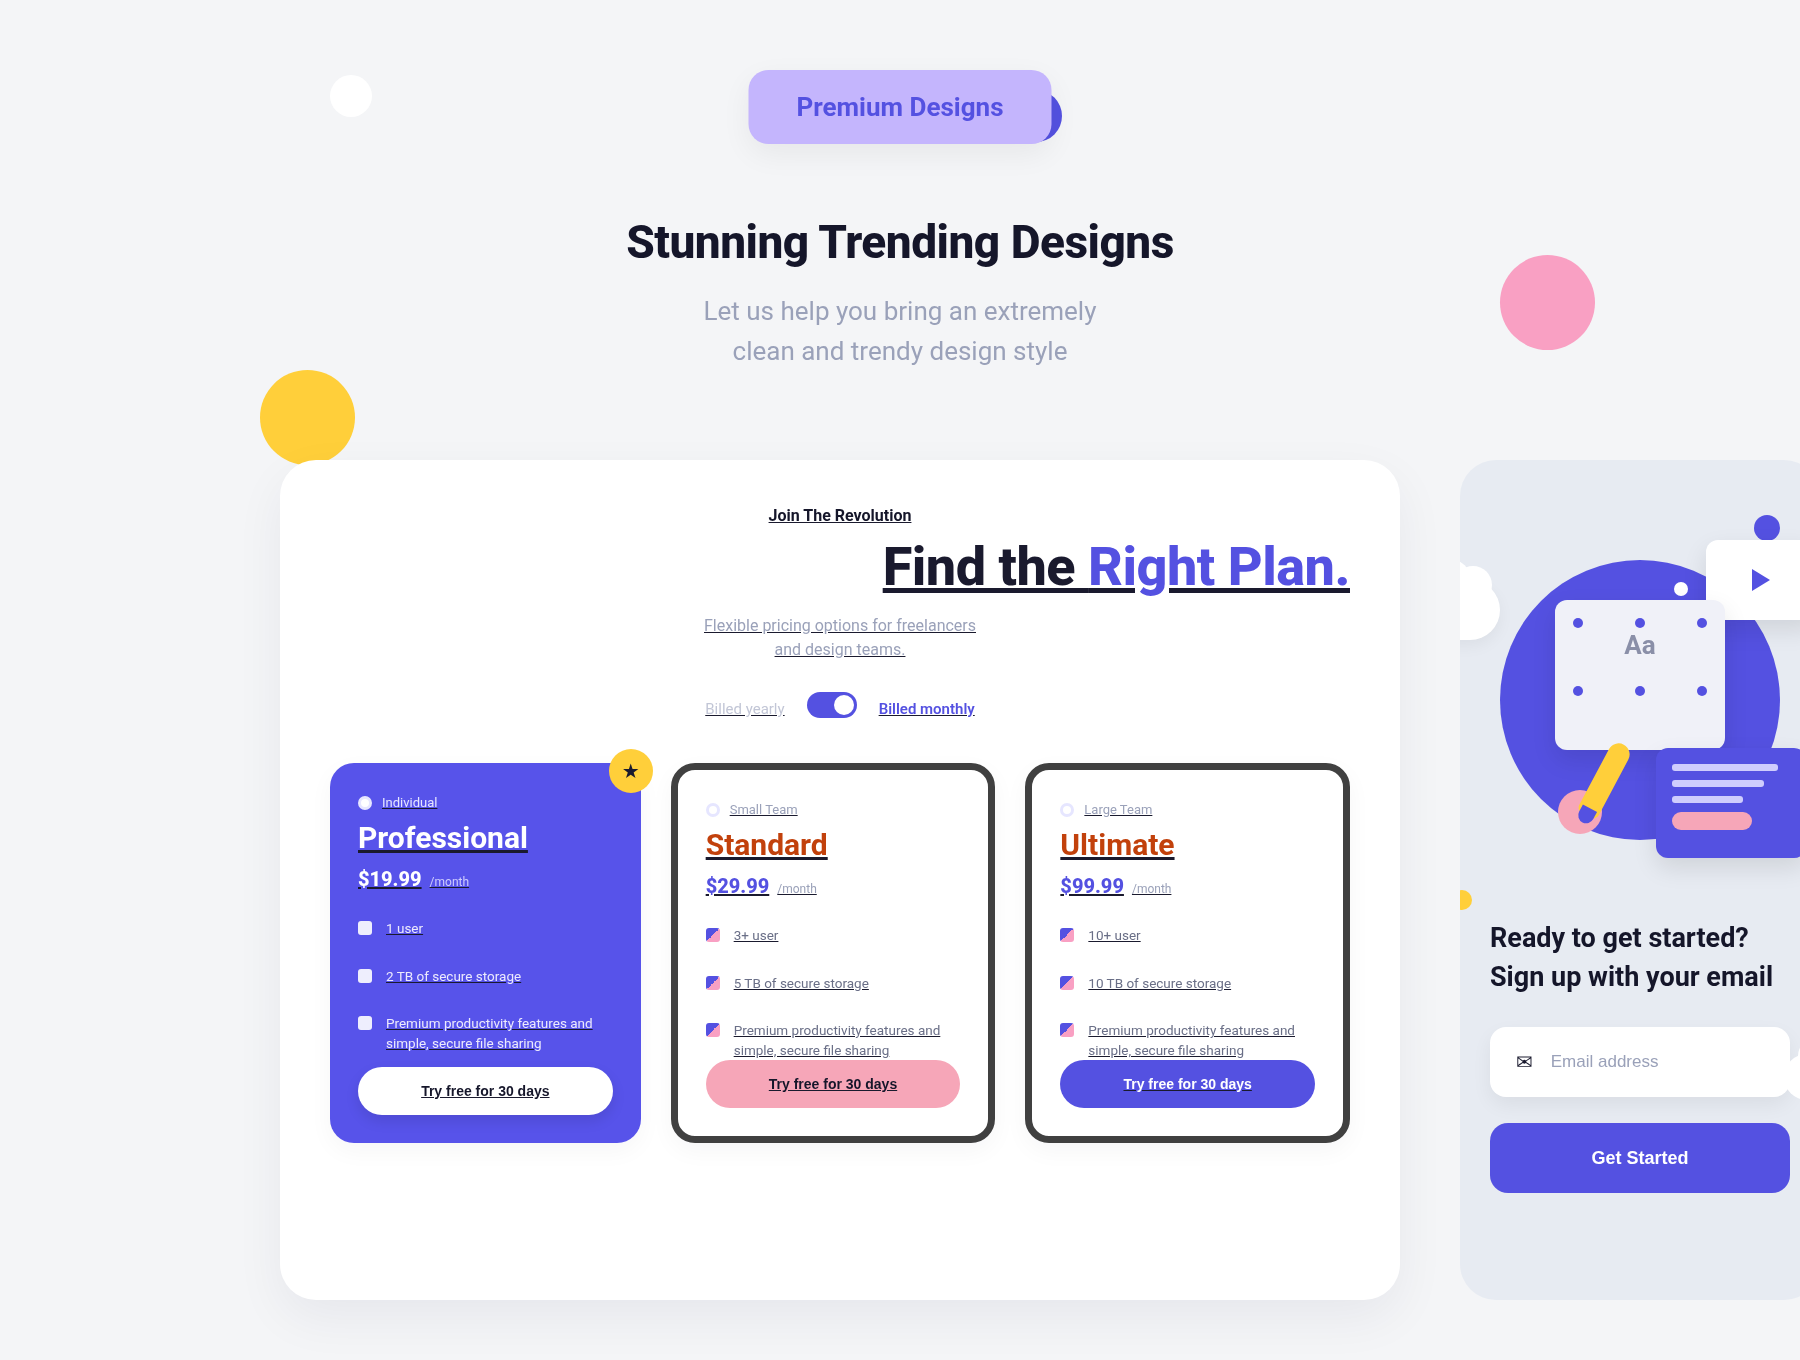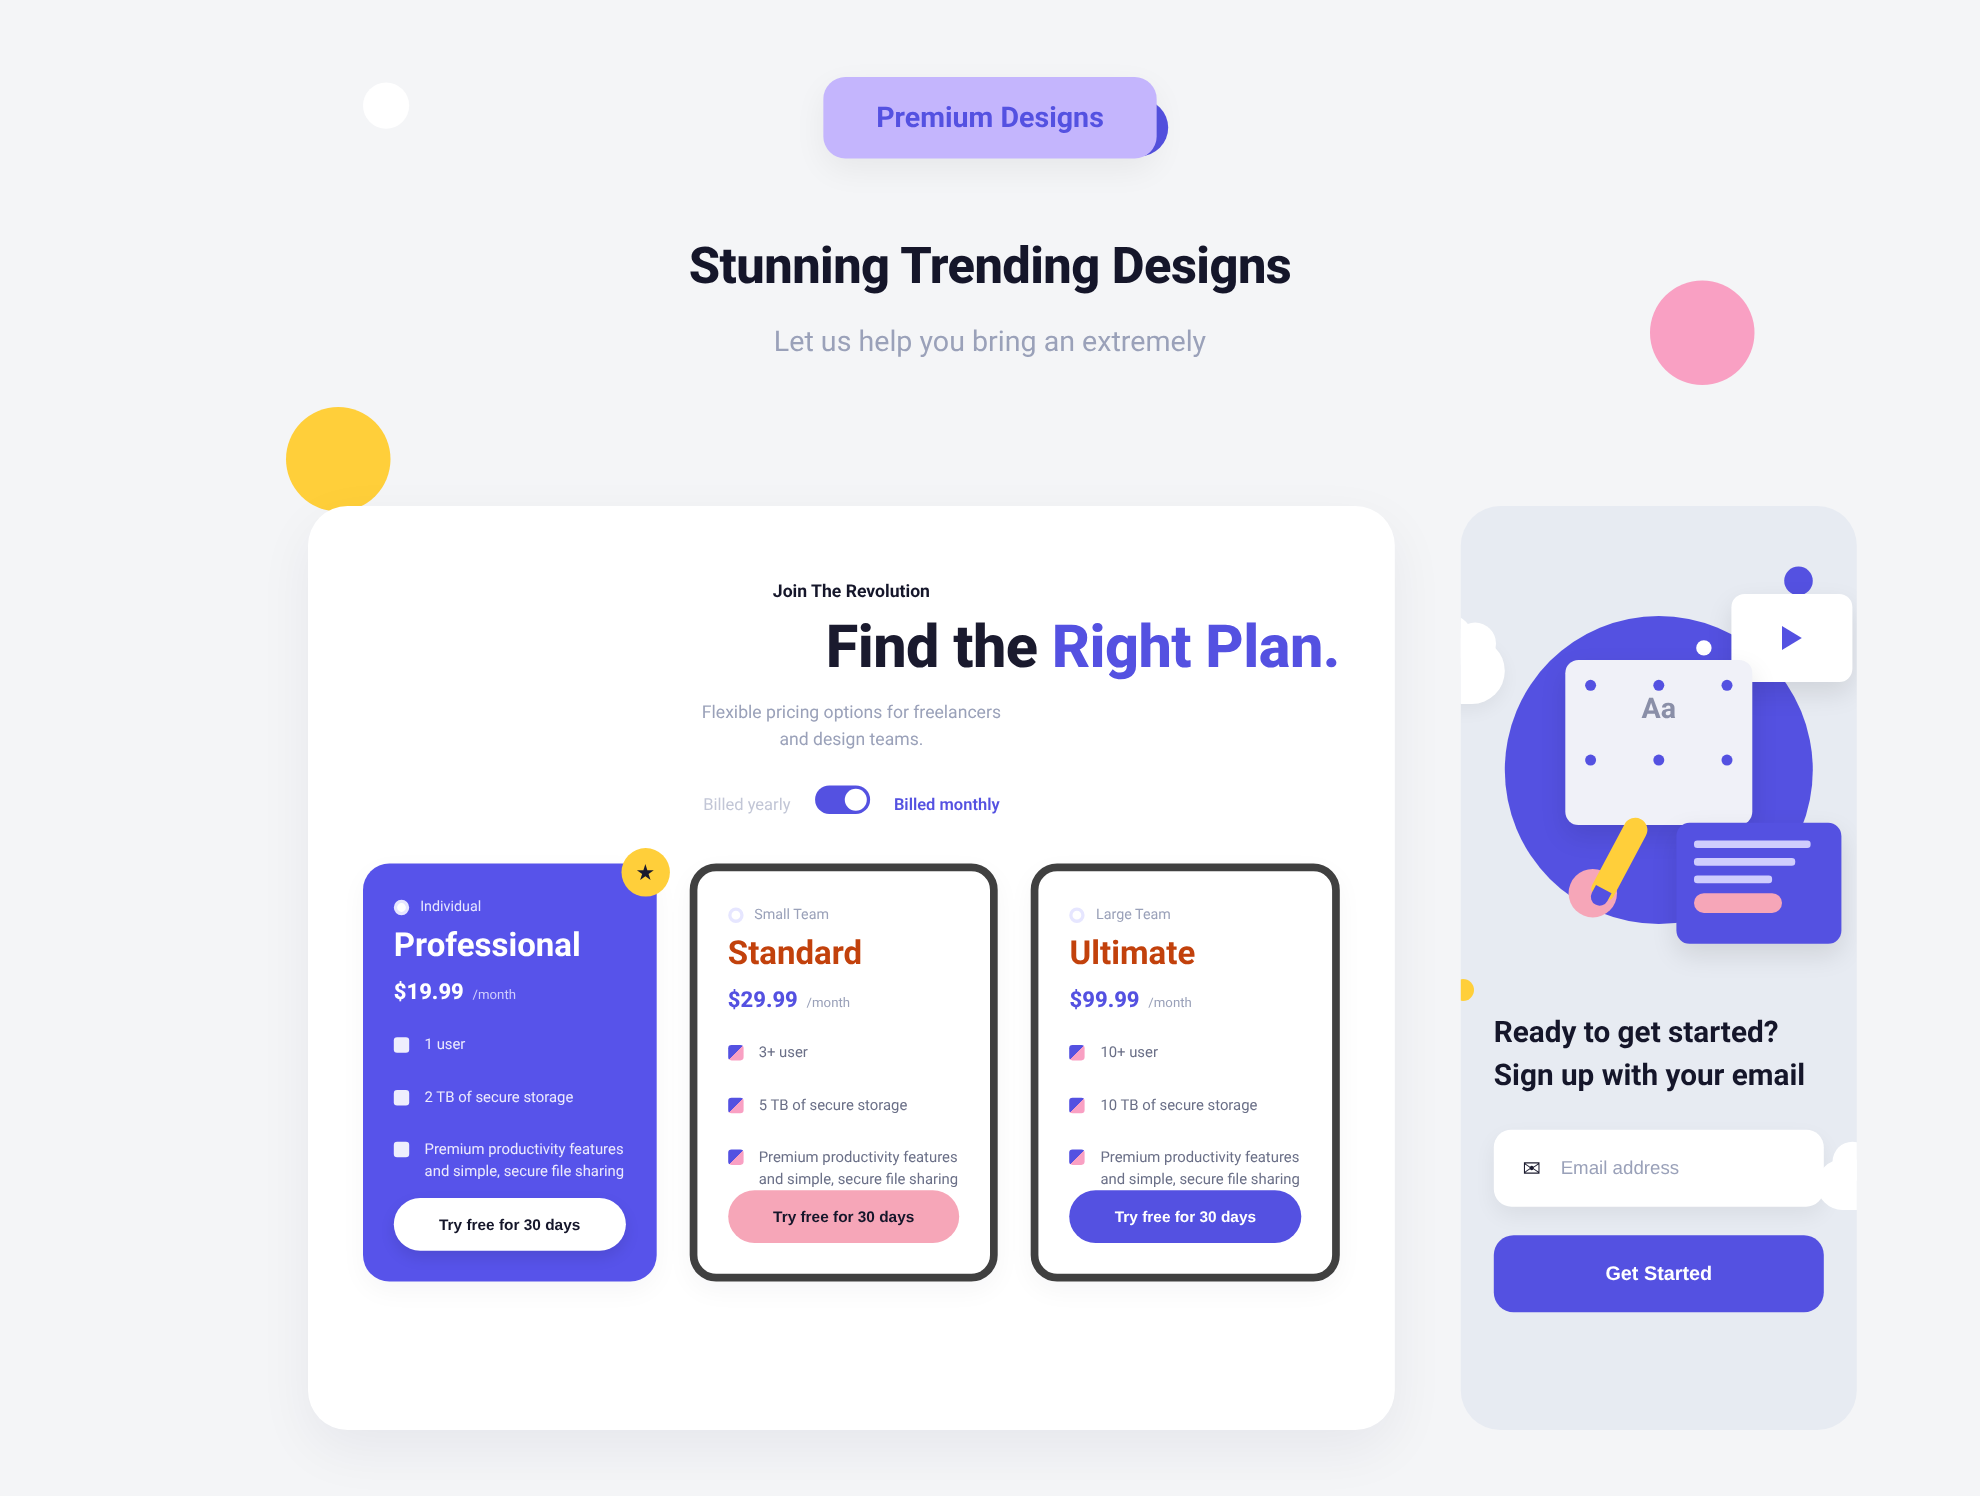--- a/index.html
+++ b/index.html
@@ -32,22 +32,22 @@
   
   .hero { position:absolute; top:215px; left:50%; transform:translateX(-50%); text-align:center; width:900px; }
   .hero h1 { font-size:46px; font-weight:800; letter-spacing:-.5px; color:#15162a; }
   .hero p  { margin-top:22px; font-size:26px; line-height:1.55; color:#9aa1b9; }
 
   
   .row { position:absolute; top:460px; left:280px; display:flex; gap:60px; }
 
   
   .pricing-panel {
-    width:988px; height:840px; background:#fff; border-radius:36px;
-    box-shadow:0 18px 50px rgba(20,20,60,.06); padding:68px 50px 50px;
+    width:1120px; height:840px; background:#fff; border-radius:36px;
+    box-shadow:0 18px 50px rgba(20,20,60,.06); padding:46px 50px 50px;text-decoration:underline;
   }
   .pp-eyebrow { text-align:center; font-size:16px; font-weight:700; color:#15162a; }
   .pp-title   { text-align:right; font-size:54px; font-weight:800; margin-top:10px; letter-spacing:-.5px; }
   .pp-title .accent { color:#5451e1; }
   .pp-sub     { text-align:center; font-size:16px; color:#9aa1b9; margin-top:16px; line-height:1.5; }
   .toggle-row{ display:flex; justify-content:center; align-items:flex-end; gap:22px; margin-top:30px; font-size:15px; }
   .toggle-row .opt1 { color:#c2c6d6; }
   .toggle-row .opt2 { color:#5451e1; font-weight:600; }
   .toggle {
     width:50px; height:26px; border-radius:14px; background:#5451e1; position:relative;
@@ -175,20 +175,21 @@
 <div class="circle c-pink1"></div>
 <div class="circle c-yellow"></div>
 <div class="circle c-pink2"></div>
 
 <div class="badge">Premium Designs</div>
 
 <div class="hero">
   <h1>Stunning Trending Designs</h1>
   <p>
     <span>Let us help you bring an extremely</span><br>
+    <span>clean and trendy design style</span>
   </p>
 </div>
 
 <div class="row">
 
   <div class="pricing-panel">
     <div class="pp-eyebrow">Join The Revolution</div>
     <div class="pp-title">
       <span>Find the </span><span class="accent">Right Plan.</span>
     </div>

